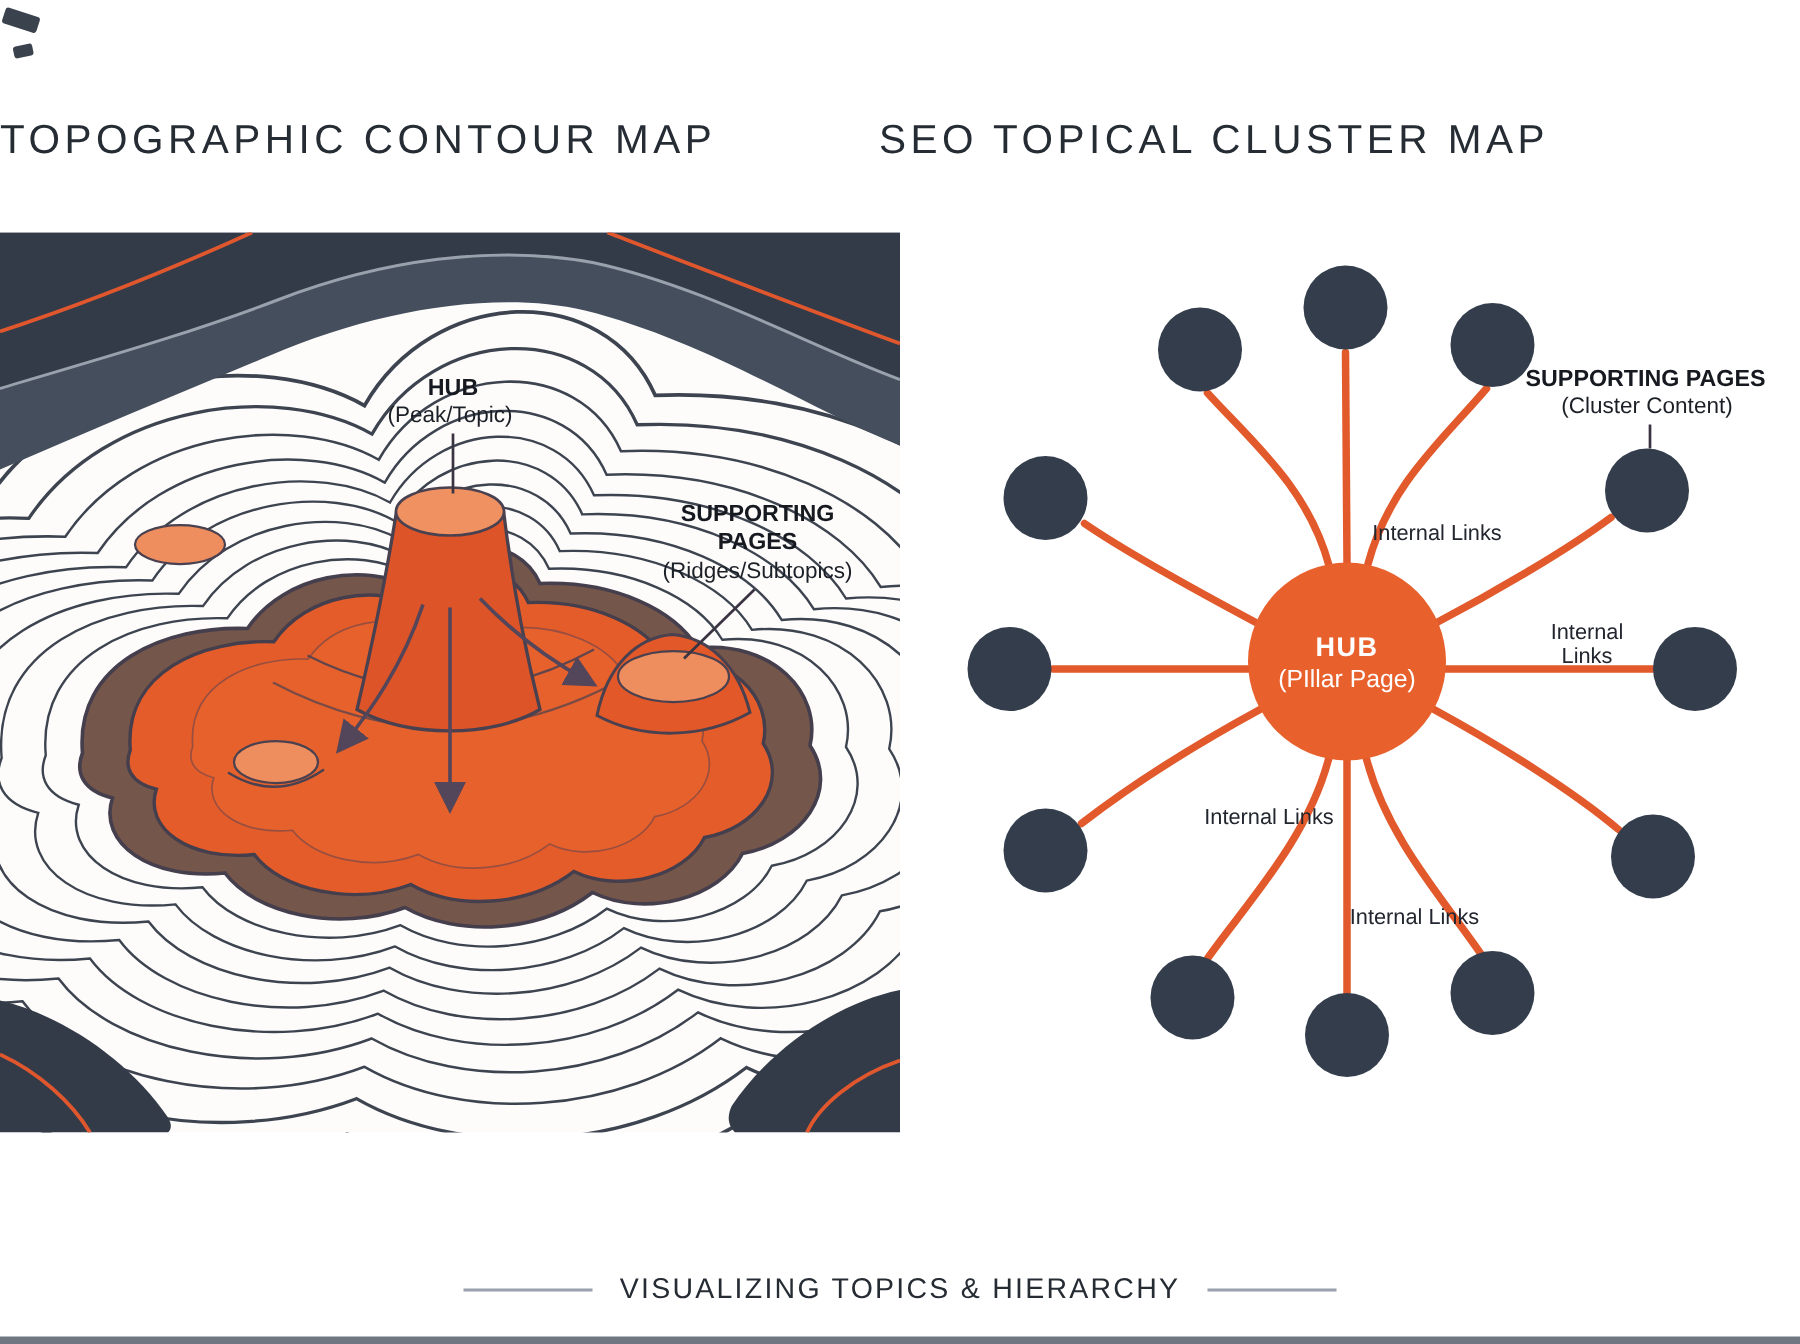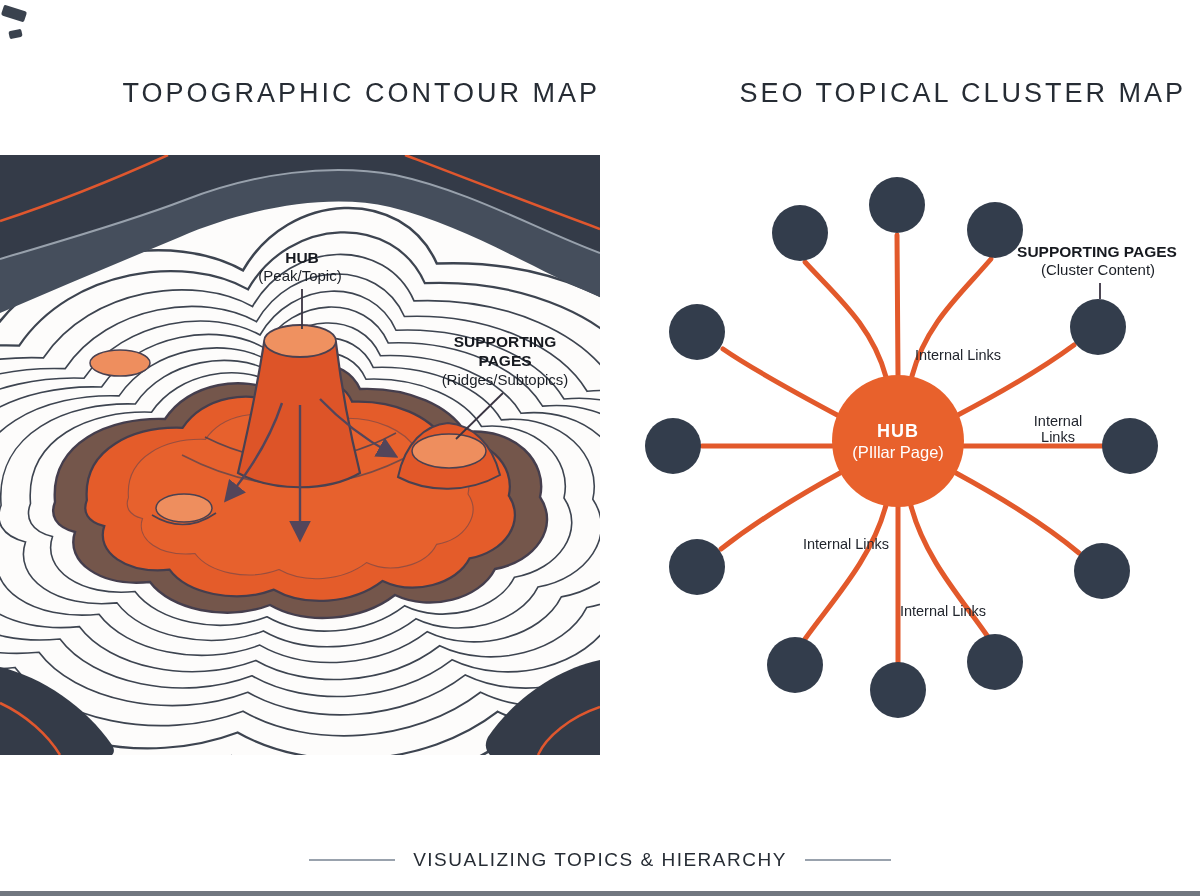--- a/index.html
+++ b/index.html
@@ -2,21 +2,21 @@
 <html><head>
 <meta charset="utf-8">
 <style>
   html,body{margin:0;padding:0;}
   body{
     width:1200px;height:896px;position:relative;overflow:hidden;
     background:#ffffff;font-family:"Liberation Sans",sans-serif;
   }
   .page{position:absolute;inset:0;background:#ffffff;}
   .panel-title{
-    position:absolute;top:78px;width:600px;text-align:right;
+    position:absolute;top:78px;width:600px;text-align:left;
     font-size:27px;letter-spacing:3px;color:#262c34;font-weight:500;
     white-space:nowrap;
   }
   .panel-title.left{left:0;}
   .panel-title.right{left:586px;}
   .map-svg{position:absolute;display:block;}
   #topo-svg{left:0;top:155px;}
   #cluster-svg{left:600px;top:155px;}
   .footer{
     position:absolute;top:849px;left:0;width:1200px;

